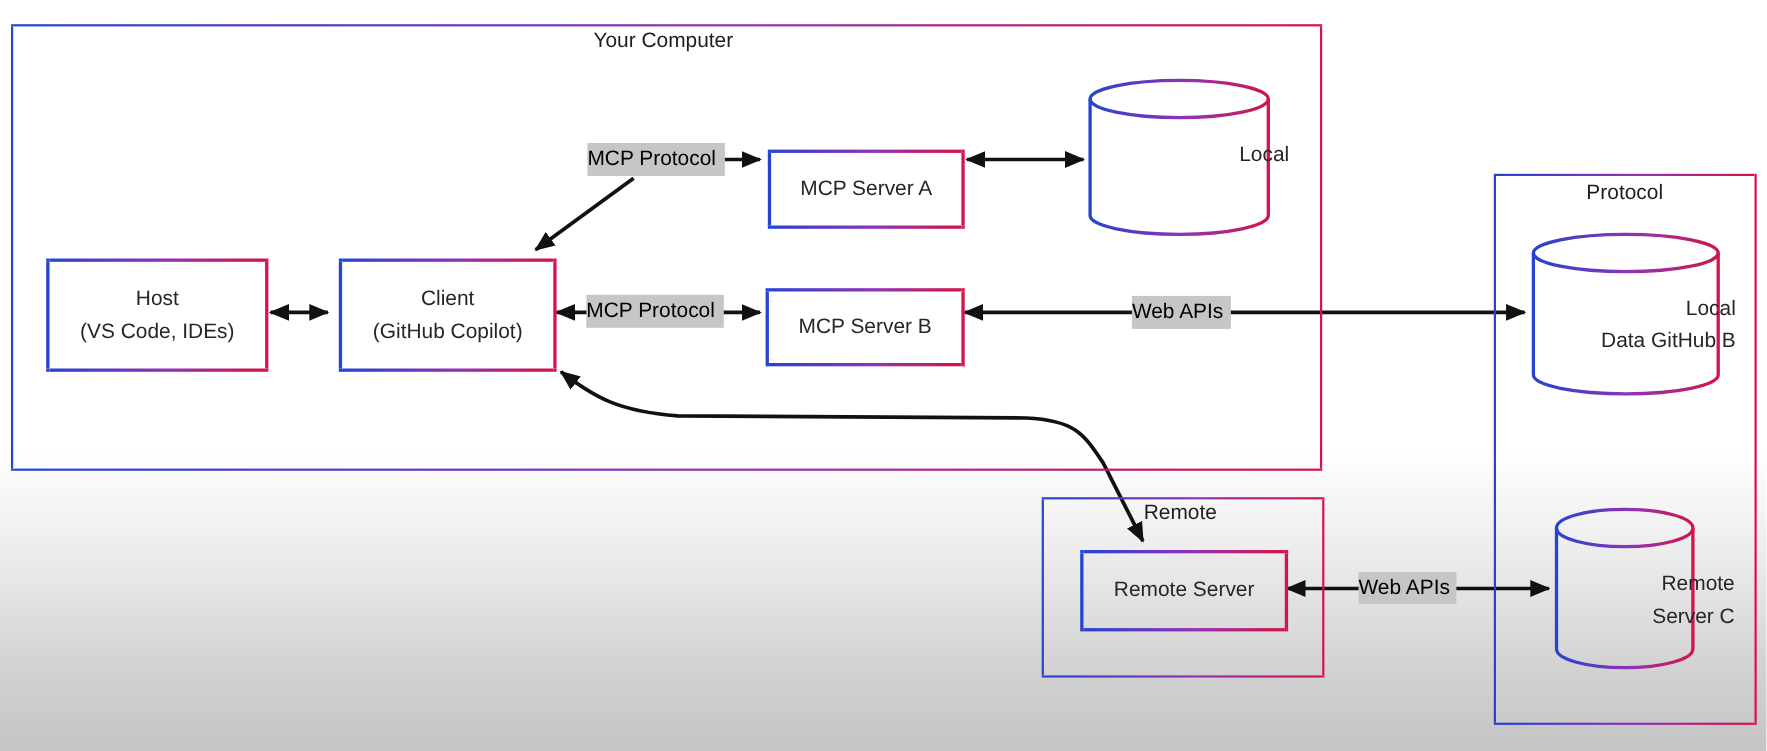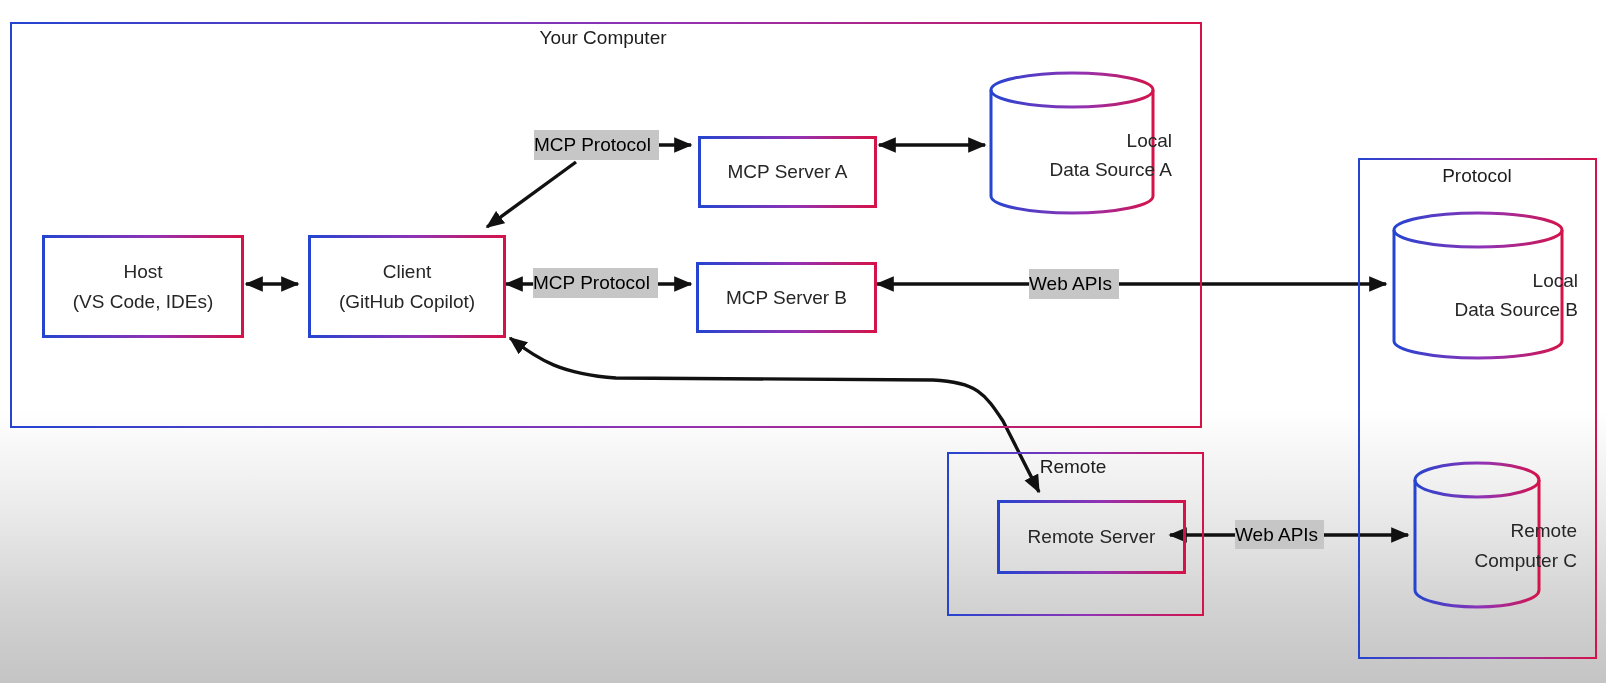--- a/index.html
+++ b/index.html
@@ -88,35 +88,34 @@
   <div class="nbox" style="left:42px;top:235px;width:196px;height:97px;">
     <span>Host</span>
     <span>(VS Code, IDEs)</span>
   </div>
   <div class="nbox" style="left:698px;top:112px;width:173px;height:66px;margin-top:24px;">
     <span>MCP Server A</span>
   </div>
   <div class="nbox" style="left:696px;top:262px;width:175px;height:65px;">
     <span>MCP Server B</span>
   </div>
-  <div class="nbox" style="left:982px;top:500px;width:183px;height:68px;margin-left:15px;">
+  <div class="nbox" style="left:982px;top:500px;width:183px;height:68px;">
     <span>Remote Server</span>
   </div>
 
   <div class="cyltext" style="left:972px;top:126px;width:200px;">
     <div>Local</div>
-    <div>Data Source A</div>
   </div>
   <div class="cyltext" style="left:1378px;top:266px;width:200px;">
     <div>Local</div>
-    <div>Data Source B</div>
+    <div>Data GitHub B</div>
   </div>
   <div class="cyltext" style="left:1377px;top:516px;width:200px;line-height:30px;">
     <div>Remote</div>
-    <div>Computer C</div>
+    <div>Server C</div>
   </div>
 
   <div class="glabel" style="left:534px;top:130px;width:125px;height:30px;">MCP Protocol</div>
   <div class="glabel" style="left:533px;top:268px;width:125px;height:30px;">MCP Protocol</div>
   <div class="glabel" style="left:1029px;top:269px;width:90px;height:30px;">Web APIs</div>
   <div class="glabel" style="left:1235px;top:520px;width:89px;height:29px;">Web APIs</div>
 
 </div>
 
 </body></html>

